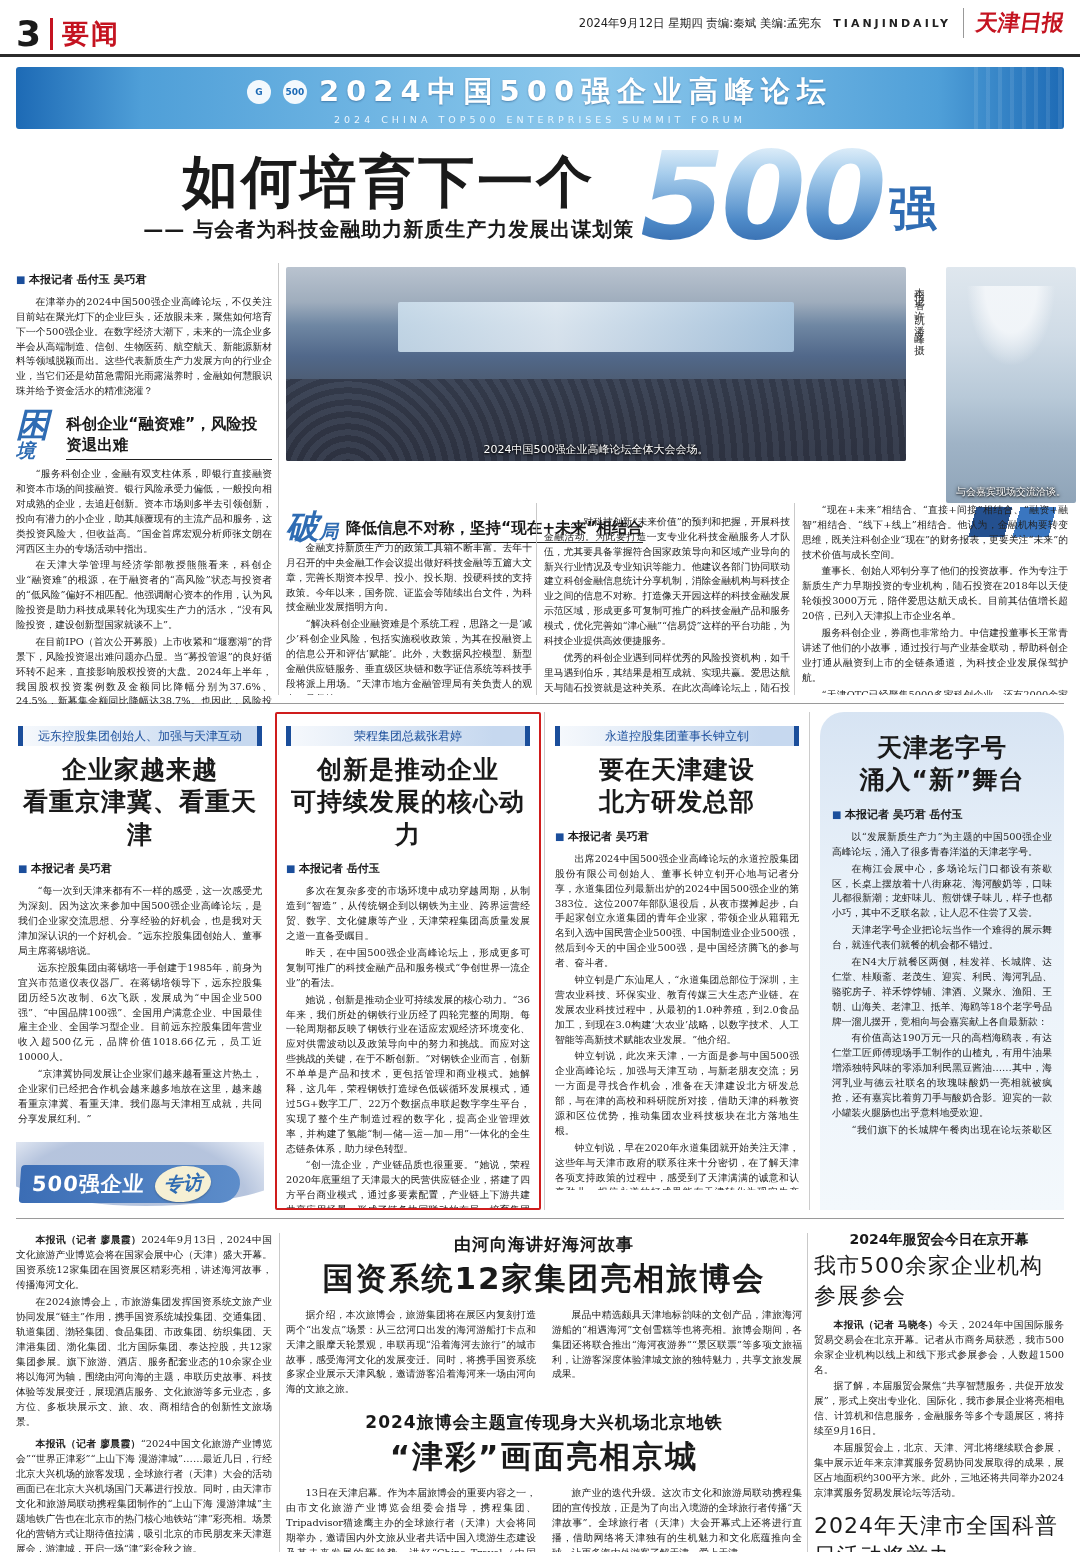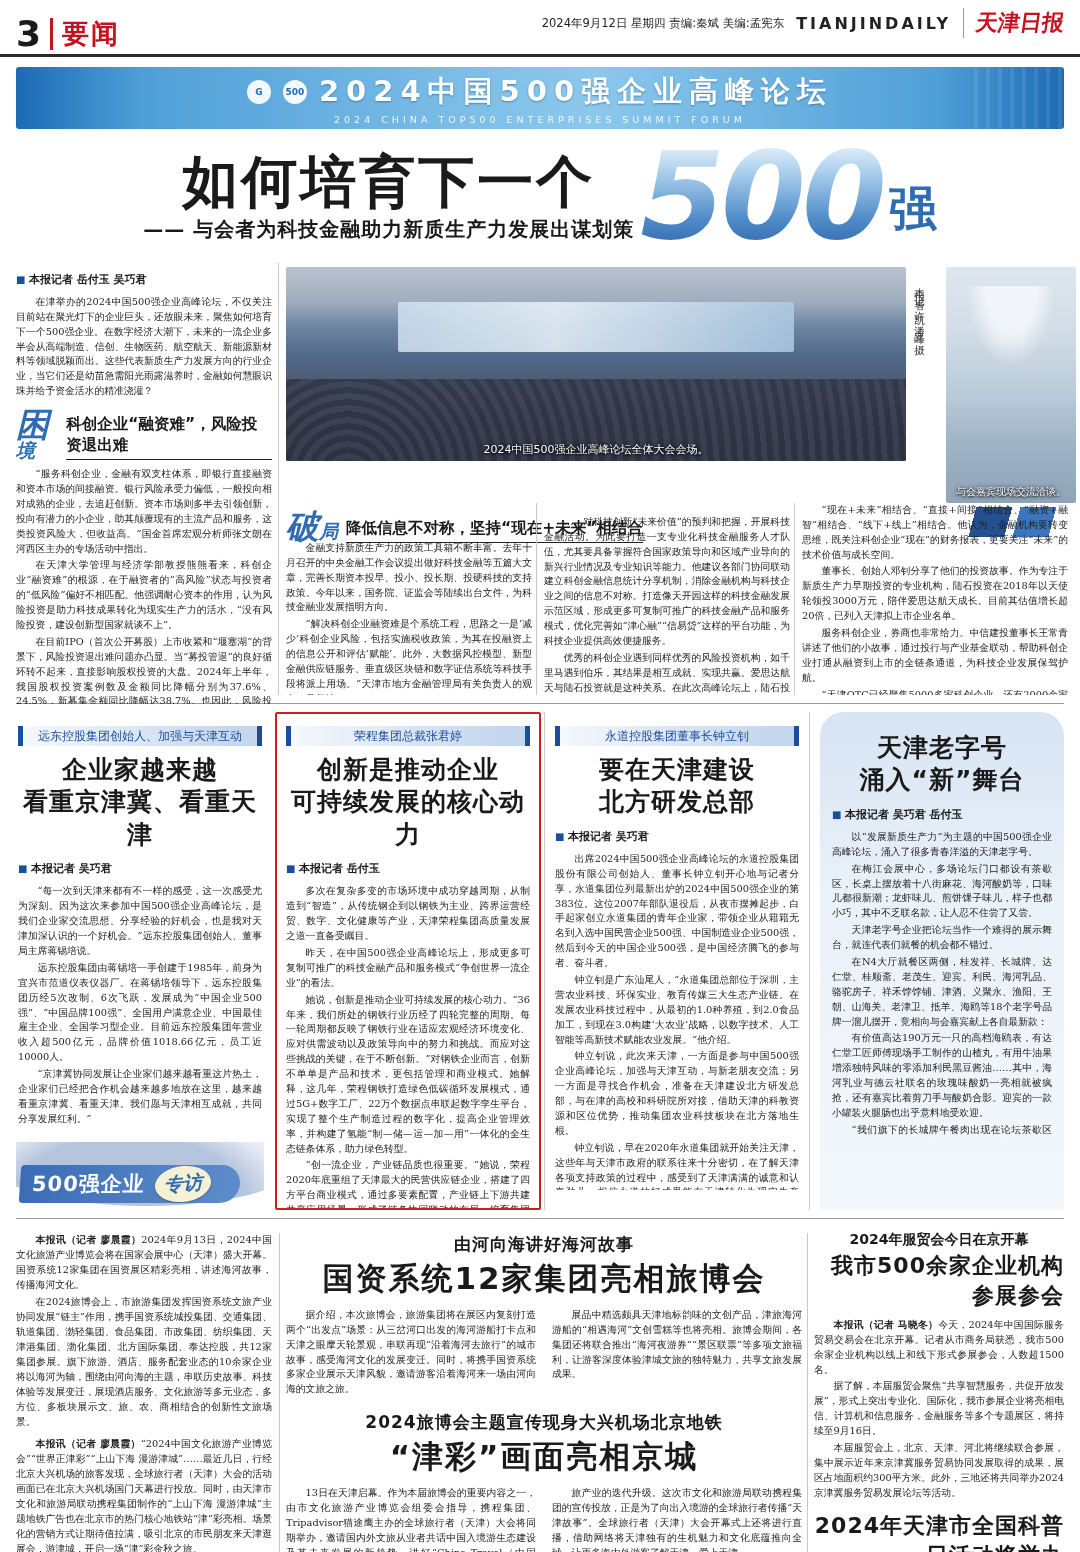--- a/index.html
+++ b/index.html
@@ -10,21 +10,21 @@
     font-family:"DejaVu Serif", serif;
   }
   
   .masthead { display:flex; justify-content:space-between; align-items:flex-end; padding:8px 16px 2px; }
   .mast-left { display:flex; align-items:center; gap:9px; }
   .pageno { font-family:"DejaVu Sans",sans-serif; font-size:36px; font-weight:900; line-height:1; }
   .redbar { width:3px; height:32px; background:#c41320; }
   .sect { font-family:"DejaVu Sans",sans-serif; font-size:27px; font-weight:900; color:#c41320; letter-spacing:2px; }
   .mast-right { display:flex; align-items:center; gap:12px; padding-bottom:14px; }
   .dateline { font-size:11.5px; color:#222; font-family:"DejaVu Sans",sans-serif; }
-  .mast-en { font-family:"DejaVu Sans",sans-serif; font-size:16px; font-weight:bold; letter-spacing:3px; color:#222; }
+  .mast-en { font-family:"DejaVu Sans",sans-serif; font-size:11px; font-weight:bold; letter-spacing:3px; color:#222; }
   .mast-div { width:1px; height:30px; background:#999; }
   .mast-cn { font-size:22px; font-weight:900; color:#c41320; transform:skewX(-8deg); font-family:"DejaVu Serif",serif; }
   .mast-rule { height:3px; background:#2b2b2b; margin:0 0 10px; }
 
   
   .banner {
     margin:2px 16px 0; height:62px; border-radius:3px; position:relative; overflow:hidden;
     background:linear-gradient(90deg,#1d6ab5 0%,#4f9fd8 12%,#7fc0e8 45%,#8cc8ec 55%,#4f9fd8 88%,#1d6ab5 100%);
     display:flex; flex-direction:column; align-items:center; justify-content:center; color:#fff;
   }
@@ -114,21 +114,21 @@
 
   
   .bottom { position:relative; margin:0 16px; height:352px; }
   .bt-left { position:absolute; left:0; top:6px; width:256px; bottom:0; overflow:hidden; }
   .bt-left .bodytext p { margin-bottom:3px; }
   .bt-mid { position:absolute; left:270px; width:516px; top:0; bottom:0; overflow:hidden; }
   .bt-right { position:absolute; left:798px; right:0; top:0; bottom:0; overflow:hidden; }
   .kicker { text-align:center; font-family:"DejaVu Sans",sans-serif; font-size:17px; font-weight:900; margin:6px 0 2px; letter-spacing:1px; }
   .bigtitle { text-align:center; font-family:"DejaVu Sans",sans-serif; font-size:31px; font-weight:900; letter-spacing:2px; margin-bottom:8px; }
   .kicker-sm { text-align:center; font-family:"DejaVu Sans",sans-serif; font-size:14px; font-weight:900; margin:4px 0 2px; }
-  .bigtitle-sm { text-align:right; font-family:"DejaVu Sans",sans-serif; font-size:22px; font-weight:700; letter-spacing:1px; margin-bottom:7px; }
+  .bigtitle-sm { text-align:left; font-family:"DejaVu Sans",sans-serif; font-size:22px; font-weight:400; letter-spacing:1px; margin-bottom:7px; }
   .twocol { column-count:2; column-gap:16px; }
   .lead-bold { font-weight:bold; font-family:"DejaVu Sans",sans-serif; }
   .mid-art2 { margin-top:14px; }
 </style>
 </head>
 <body>
 
 <div class="page">
 
   <header class="masthead">

